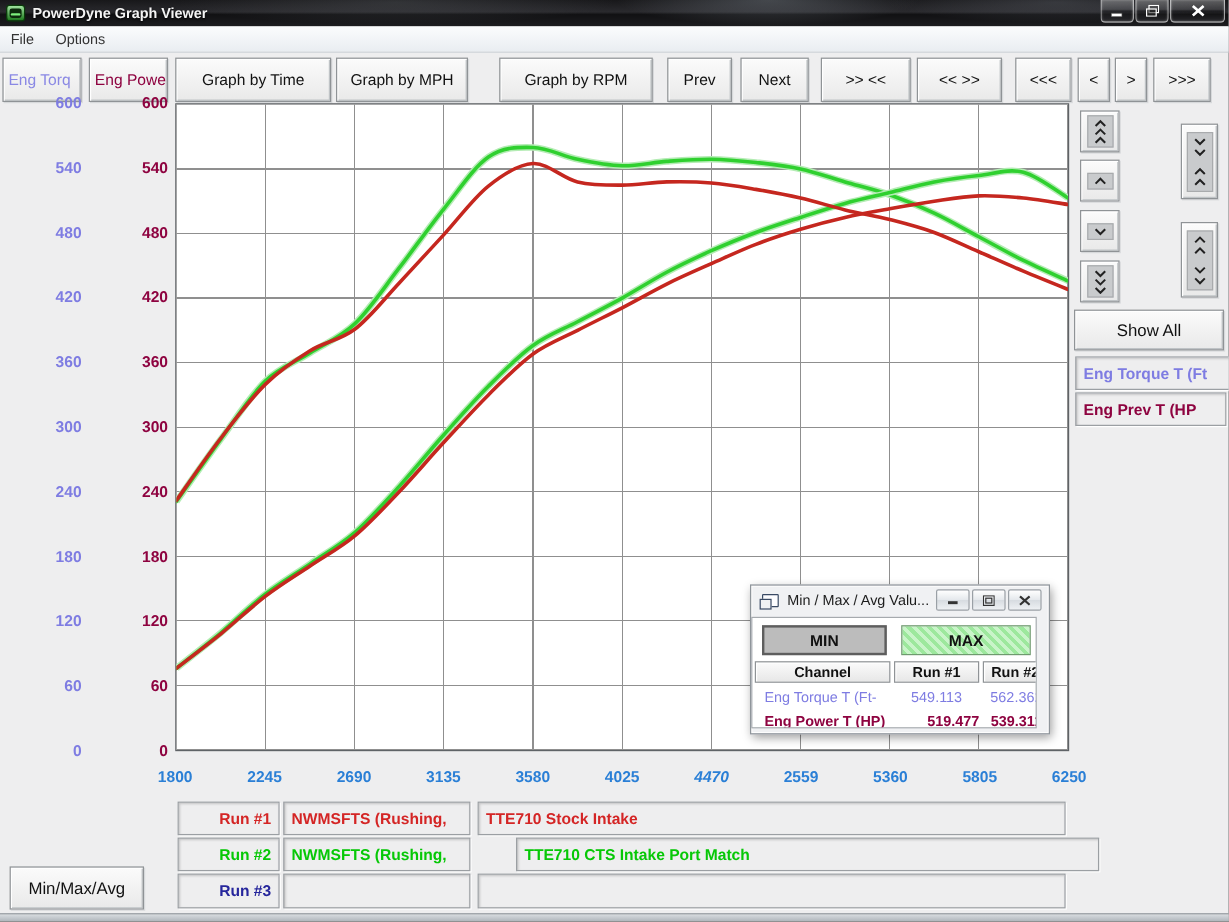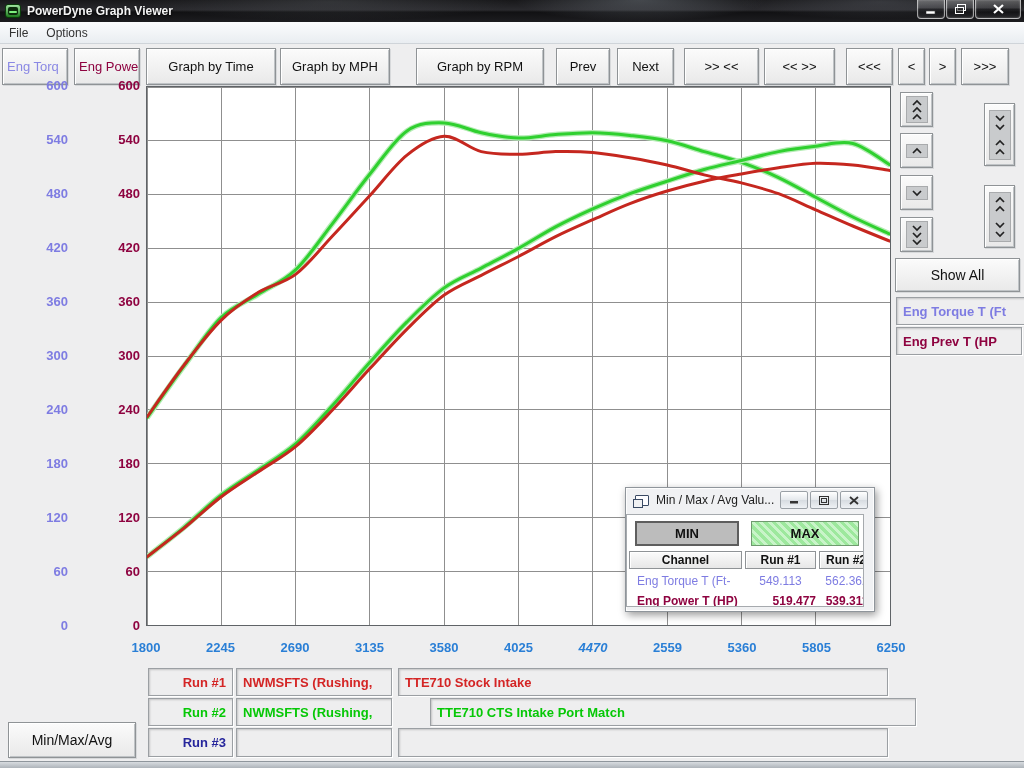--- a/index.html
+++ b/index.html
@@ -259,21 +259,21 @@
   <div class="sunken" style="left:398px;top:668px;width:490px;height:28px;color:#d42525;">TTE710 Stock Intake</div>
 
   <div class="sunken" style="left:148px;top:698px;width:85px;height:28px;justify-content:flex-end;color:#06c806;">Run #2</div>
   <div class="sunken" style="left:236px;top:698px;width:156px;height:28px;color:#06c806;">NWMSFTS (Rushing,</div>
   <div class="sunken" style="left:398px;top:698px;width:486px;height:28px;color:#06c806;margin-left:32px;">TTE710 CTS Intake Port Match</div>
 
   <div class="sunken" style="left:148px;top:728px;width:85px;height:29px;justify-content:flex-end;color:#26269c;">Run #3</div>
   <div class="sunken" style="left:236px;top:728px;width:156px;height:29px;color:#26269c;"></div>
   <div class="sunken" style="left:398px;top:728px;width:490px;height:29px;color:#26269c;"></div>
 
-  <div class="btn3" style="left:8px;top:722px;width:128px;height:36px;font-size:14px;">Min/Max/Avg</div>
+  <div class="btn3" style="left:8px;top:722px;width:112px;height:36px;font-size:14px;">Min/Max/Avg</div>
 
   <div style="position:absolute;left:0;top:761px;width:1024px;height:7px;
        background:linear-gradient(#d8dce0,#aeb4ba);border-top:1px solid #8f969c;"></div>
 
   <div class="mmwin">
     <div class="mm-title">
       <div class="mm-doc-icon"></div>
       <span>Min / Max / Avg Valu...</span>
       <div style="position:absolute;right:6px;top:3px;display:flex;">
         <div class="mm-btn">

